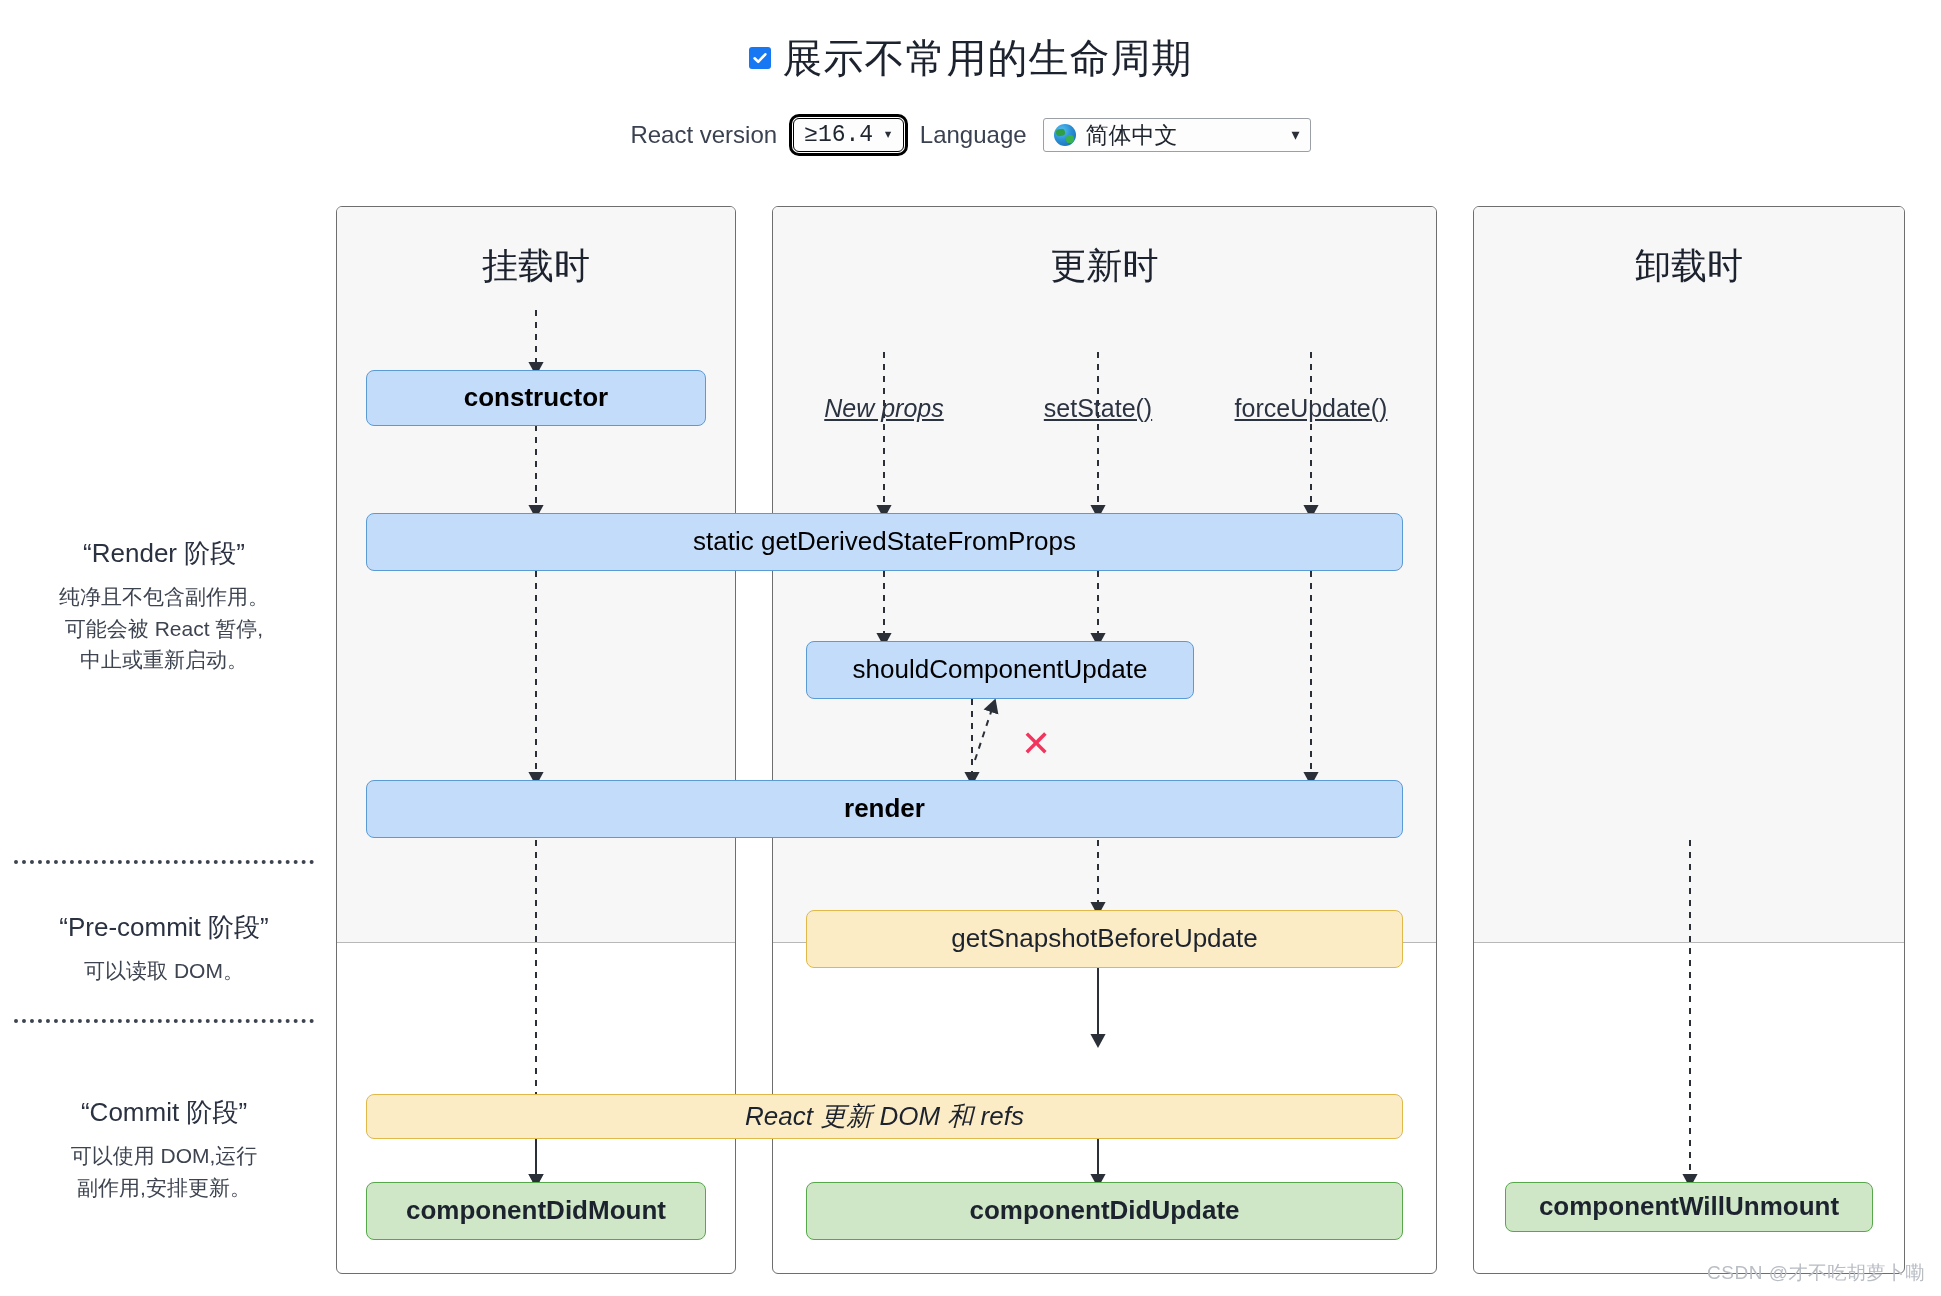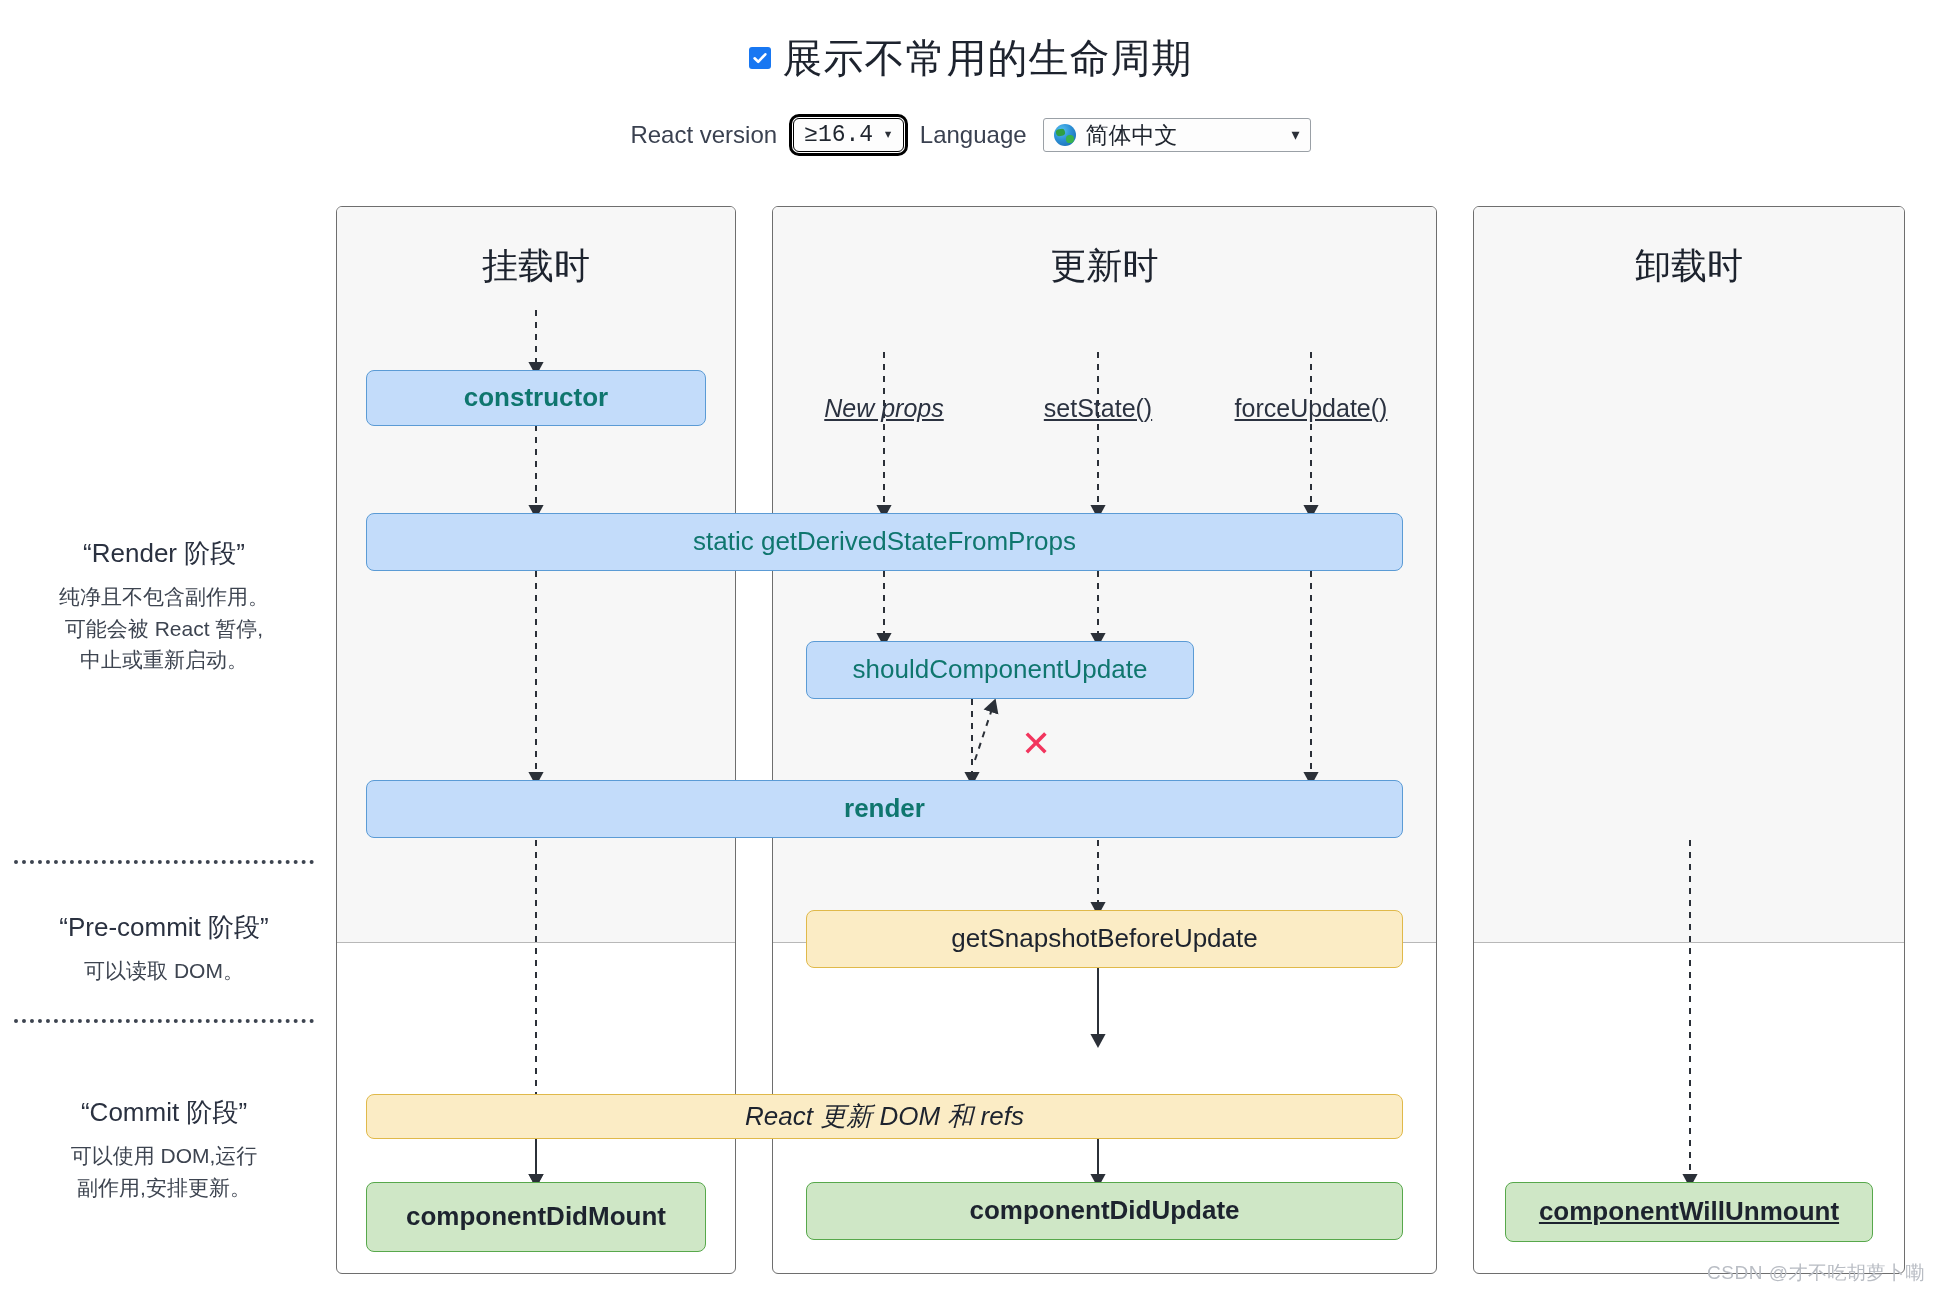--- a/index.html
+++ b/index.html
@@ -80,21 +80,21 @@
     position:absolute;left:14px;width:300px;height:0;
     border-top:4px dotted #3d4450;
   }
 
   
   .node{
     position:absolute;box-sizing:border-box;border-radius:8px;
     display:flex;align-items:center;justify-content:center;text-align:center;
     font-size:26px;line-height:1.2;padding:0 12px;
   }
-  .node.blue{background:#c3dcfa;border:1px solid #5b9bd5;color:#0f766e;}
+  .node.blue{background:#c3dcfa;border:1px solid #5b9bd5;color:#000000;}
   .node.yellow{background:#fbecc5;border:1px solid #e0b94a;color:#1d232e;}
   .node.green{background:#cfe7c6;border:1px solid #57a84b;color:#1d232e;}
   .node.bold{font-weight:700;}
   .node.italic{font-style:italic;}
 
   .trigger{
     position:absolute;font-size:25px;color:#2b3240;text-align:center;
     white-space:nowrap;transform:translateX(-50%);text-decoration:underline;
   }
   .trigger.italic{font-style:italic;}
@@ -220,23 +220,23 @@
   <div class="node blue" style="left:366px;top:513px;width:1037px;height:58px;">static getDerivedStateFromProps</div>
 
   <div class="node blue" style="left:806px;top:641px;width:388px;height:58px;">shouldComponentUpdate</div>
 
   <div class="node blue bold" style="left:366px;top:780px;width:1037px;height:58px;">render</div>
 
   <div class="node yellow" style="left:806px;top:910px;width:597px;height:58px;">getSnapshotBeforeUpdate</div>
 
   <div class="node yellow italic" style="left:366px;top:1094px;width:1037px;height:45px;">React 更新 DOM 和 refs</div>
 
-  <div class="node green bold" style="left:366px;top:1182px;width:340px;height:70px;">componentDidMount</div>
+  <div class="node green bold" style="left:366px;top:1182px;width:340px;height:58px;">componentDidMount</div>
 
   <div class="node green bold" style="left:806px;top:1182px;width:597px;height:58px;">componentDidUpdate</div>
 
-  <div class="node green bold" style="left:1505px;top:1182px;width:368px;height:60px;text-decoration:underline;">componentWillUnmount</div>
+  <div class="node green bold" style="left:1505px;top:1182px;width:368px;height:50px;">componentWillUnmount</div>
 
   <div style="position:absolute;left:1021px;top:726px;font-size:36px;font-weight:700;color:#f2355e;line-height:1;">✕</div>
 
   <div class="watermark">CSDN @才不吃胡萝卜嘞</div>
 
 </div>
 
 </body></html>

